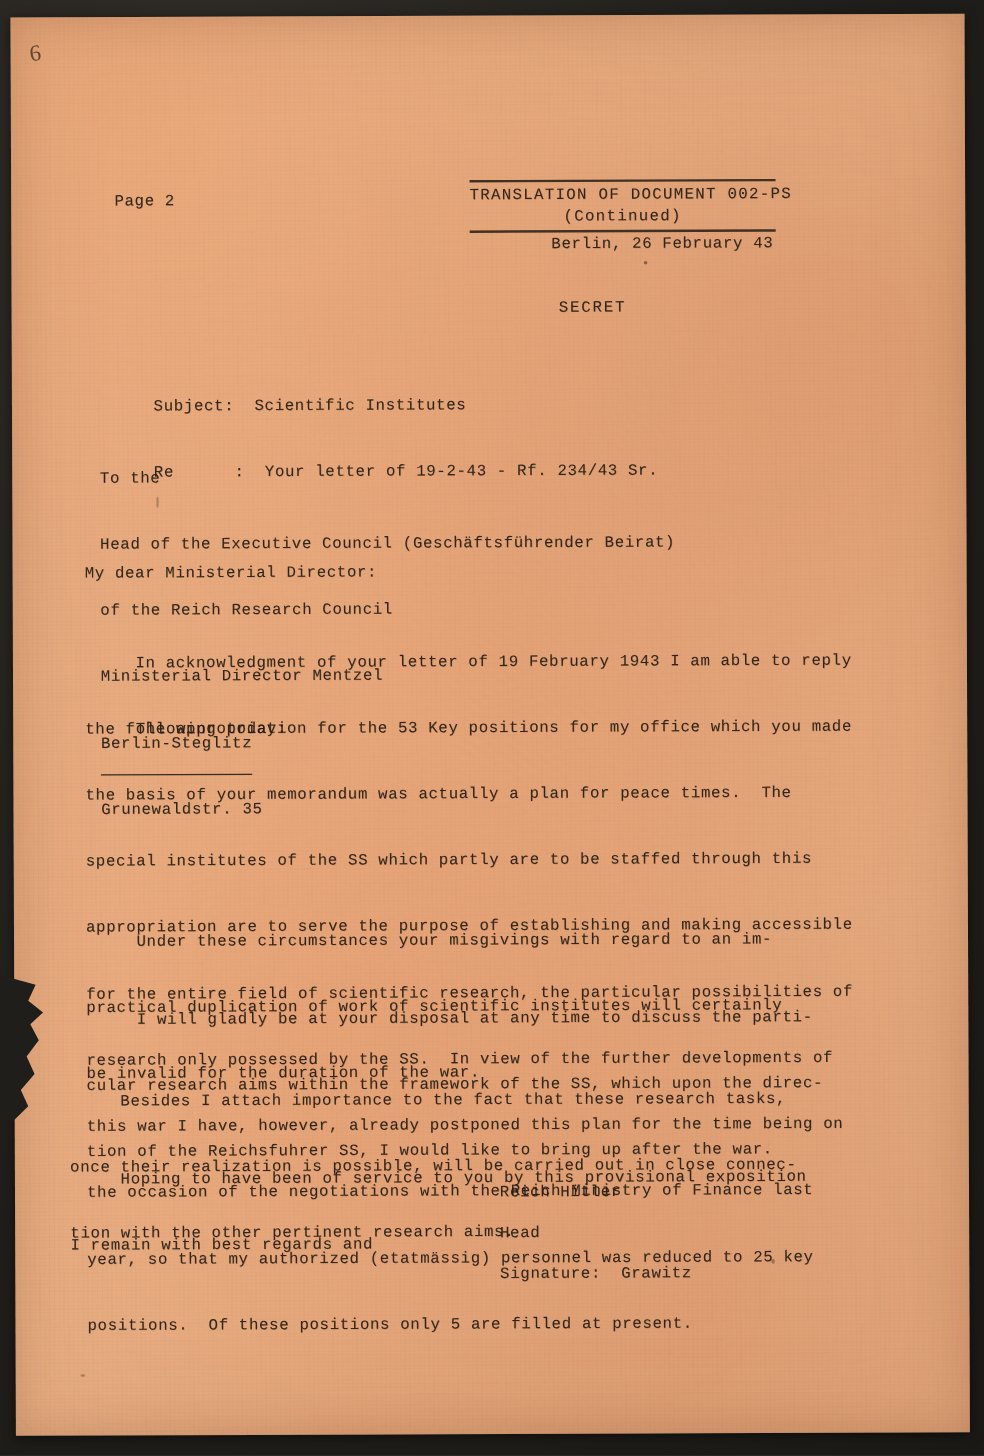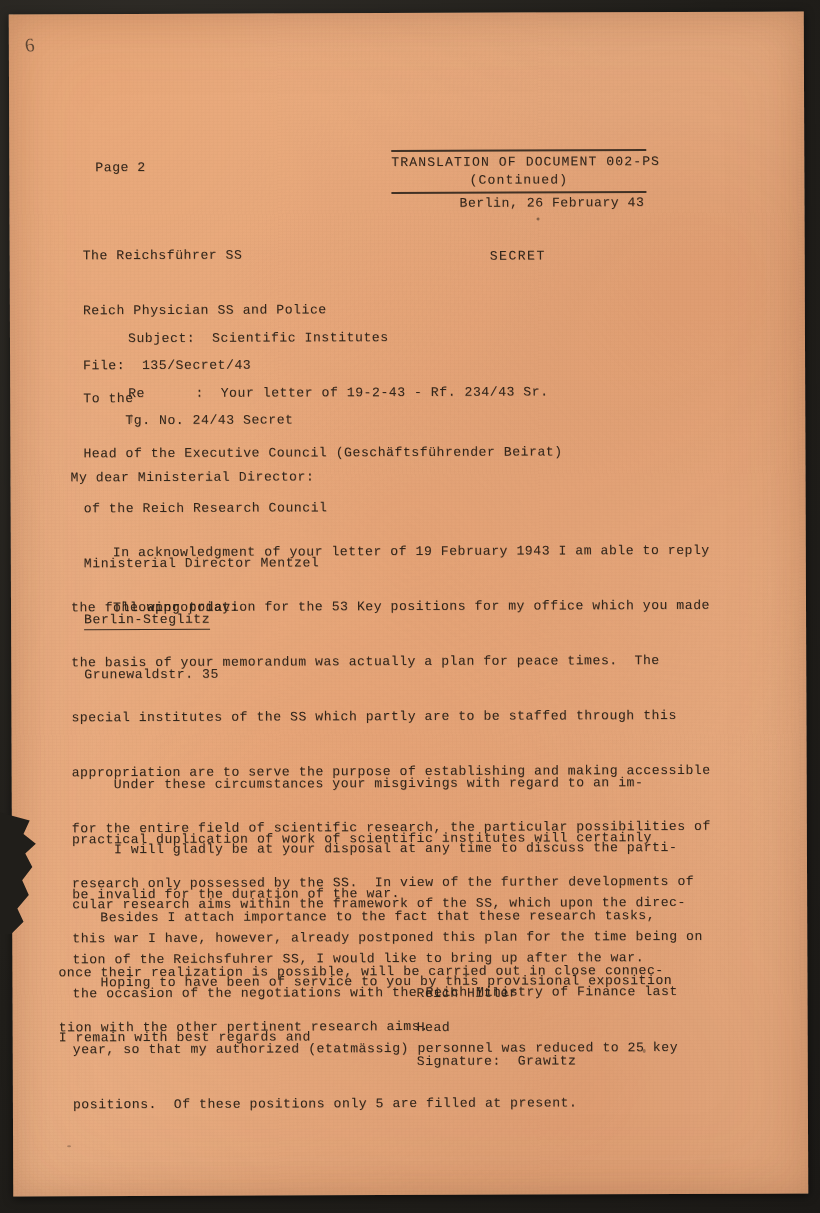--- a/index.html
+++ b/index.html
@@ -121,21 +121,21 @@
     height: 1.6px;
     z-index: 4;
     opacity: .88;
   }
 
   .ttl { letter-spacing: 1.1px; }
   .center { text-align: center; }
 
   .uline {
     border-bottom: 1.3px solid #2a2119;
-    padding-bottom: 2px;
+    padding-bottom: 18px;
   }
 
   .speck {
     position: absolute;
     background: #3b2e22;
     border-radius: 50%;
     z-index: 5;
     opacity: .55;
   }
 </style>
@@ -152,28 +152,22 @@
 
     <div class="rule" style="left:382px; top:137px; width:255px;"></div>
     <div class="blk ttl" style="left:382px; top:141px; width:255px;">TRANSLATION OF DOCUMENT 002-PS</div>
     <div class="blk ttl center" style="left:382px; top:159px; width:255px;">(Continued)</div>
     <div class="rule" style="left:382px; top:179px; width:255px;"></div>
 
     <div class="blk" style="left:86px; top:145px;">Page 2</div>
 
     <div class="blk" style="left:450px; top:182px;">Berlin, 26 February 43</div>
 
-    <div class="blk" style="left:480px; top:235px; letter-spacing:1.5px;">SECRET</div>
-
-    <div class="blk" style="left:73px; top:196px;">
-      <div>The Reichsführer SS</div>
-      <div>Reich Physician SS and Police</div>
-      <div>File:  135/Secret/43</div>
-      <div>     Tg. No. 24/43 Secret</div>
-    </div>
+    <div class="blk" style="left:456px; top:235px; letter-spacing:1.5px;">SECRET</div>
+
 
     <div class="blk" style="left:118px; top:279px;">
       <div>Subject:  Scientific Institutes</div>
       <div>Re      :  Your letter of 19-2-43 - Rf. 234/43 Sr.</div>
     </div>
 
     <div class="blk" style="left:73px; top:339px;">
       <div>To the</div>
       <div>Head of the Executive Council (Geschäftsführender Beirat)</div>
       <div>of the Reich Research Council</div>

